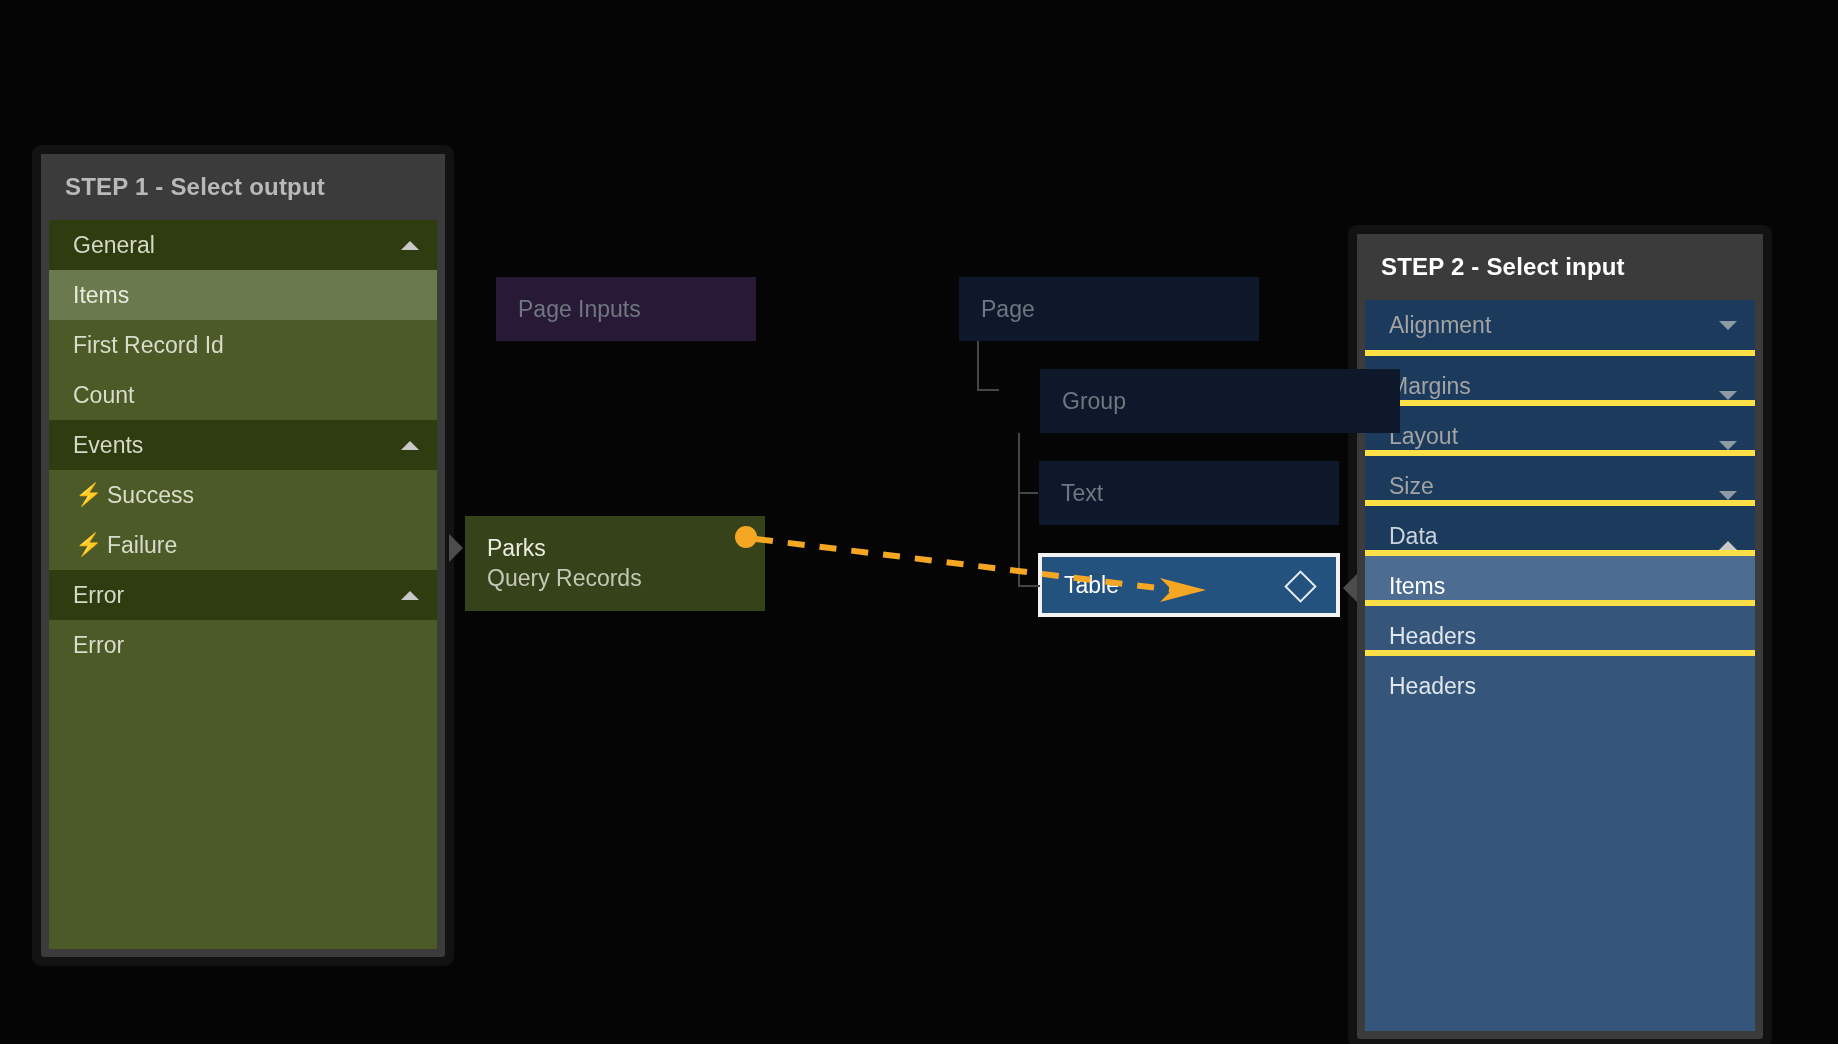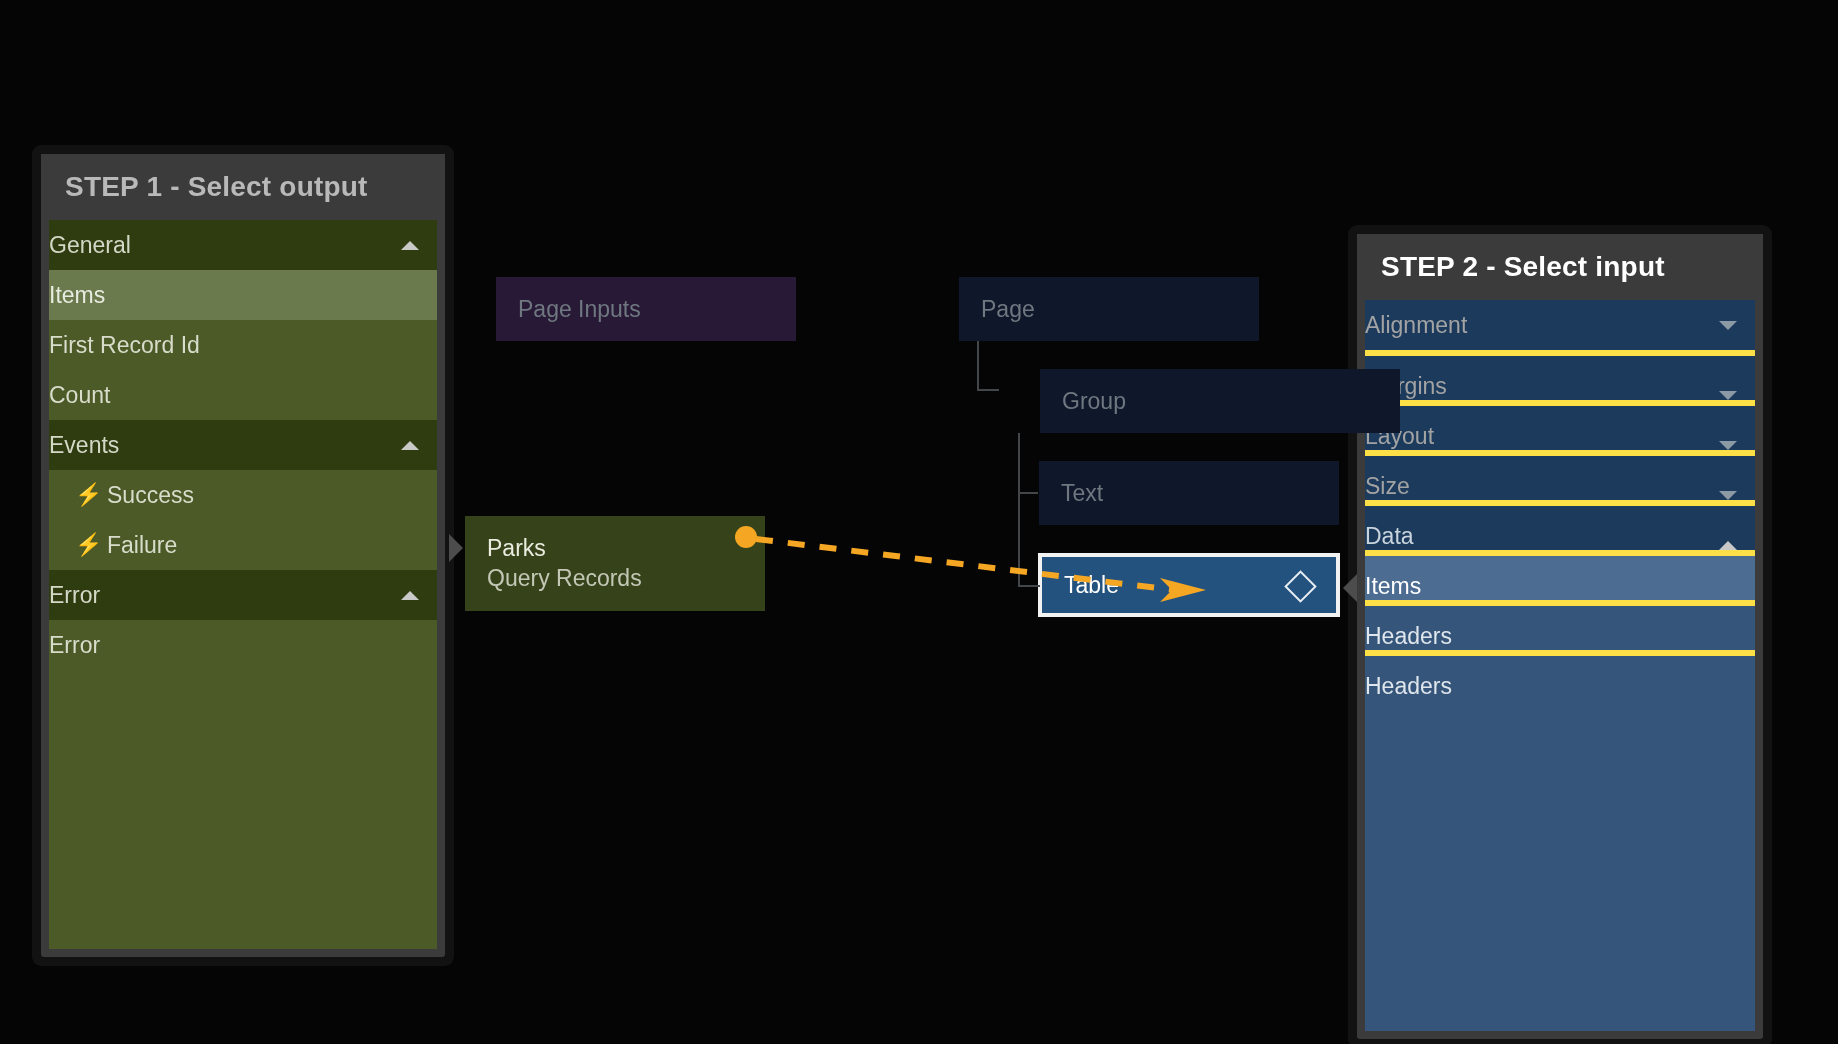--- a/index.html
+++ b/index.html
@@ -27,41 +27,42 @@
     border-radius: 3px;
     box-shadow: 0 0 0 9px rgba(20,20,20,0.92);
     display: flex;
     flex-direction: column;
   }
   .step-header {
     height: 66px;
     display: flex;
     align-items: center;
     padding-left: 24px;
-    font-size: 28px;
+    font-size: 24px;
     font-weight: bold;
     letter-spacing: 0.2px;
     background: #3b3b3b;
   }
   .step-header.left  { color: #b9b9b9; }
   .step-header.right { color: #ffffff; }
 
   .step-body {
     flex: 1;
     margin: 0 8px 8px 8px;
     overflow: hidden;
     position: relative;
   }
 
   
   .row {
     display: flex;
     align-items: center;
     box-sizing: border-box;
     height: 50px;
+    padding-left: 24px;
     padding-right: 18px;
     font-size: 23px;
     position: relative;
   }
   .row .caret {
     margin-left: auto;
     width: 0; height: 0;
     border-left: 9px solid transparent;
     border-right: 9px solid transparent;
   }
@@ -230,21 +231,21 @@
         <div class="row b-item b-sep">
           <span>Headers</span>
         </div>
         <div class="row b-item b-sep">
           <span>Headers</span>
         </div>
       </div>
   </div>
   <div class="side-arrow-left" style="left:1343px; top:574px;"></div>
 
-  <div class="node purple node-dim" style="left:496px; top:277px; width:300px; height:64px;">
+  <div class="node purple node-dim" style="left:496px; top:277px; width:260px; height:64px;">
     <span class="label">Page Inputs</span>
   </div>
 
   <div class="node green two-line" style="left:465px; top:516px; width:300px; height:95px;">
     <span class="line1">Parks</span>
     <span class="line2">Query Records</span>
   </div>
 
   <div class="node navy node-dim" style="left:959px; top:277px; width:300px; height:64px;">
     <span class="label">Page</span>

